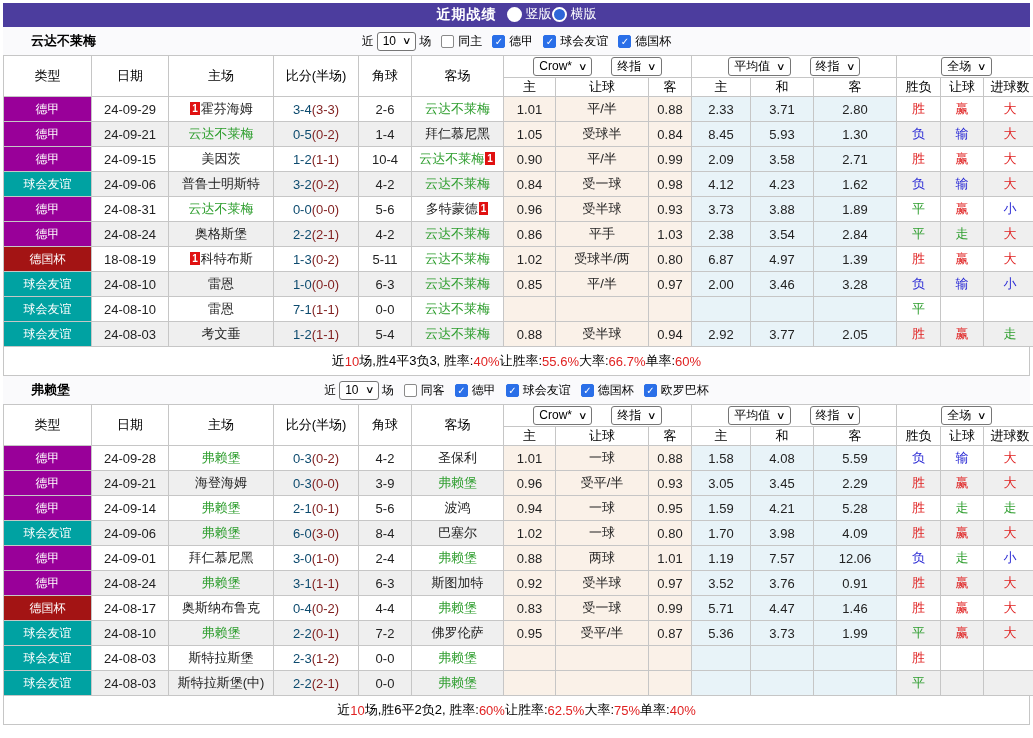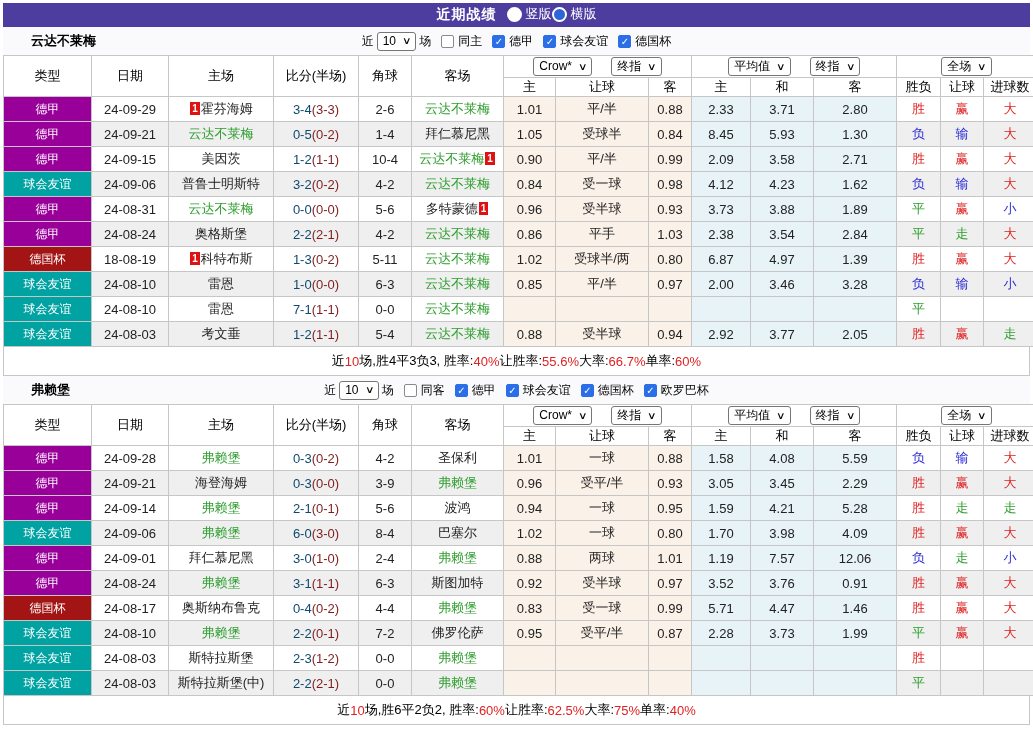--- a/index.html
+++ b/index.html
@@ -551,21 +551,21 @@
             <tr class="even">
               <td class="type" style="background: rgb(0, 162, 162);">球会友谊</td>
               <td>24-08-10</td>
               <td><span class="name self">弗赖堡</span></td>
               <td><span class="ft">2-2</span><span class="ht">(0-1)</span></td>
               <td>7-2</td>
               <td><span class="name">佛罗伦萨</span></td>
               <td class="odds">0.95</td>
               <td class="odds">受平/半</td>
               <td class="odds">0.87</td>
-              <td class="avg">2.28</td>
+              <td class="avg">5.36</td>
               <td class="avg">3.73</td>
               <td class="avg">1.99</td>
               <td class="res g">平</td>
               <td class="res r">赢</td>
               <td class="res r">大</td>
             </tr>
             <tr class="odd">
               <td class="type" style="background: rgb(0, 162, 162);">球会友谊</td>
               <td>24-08-03</td>
               <td><span class="name">斯特拉斯堡</span></td>

